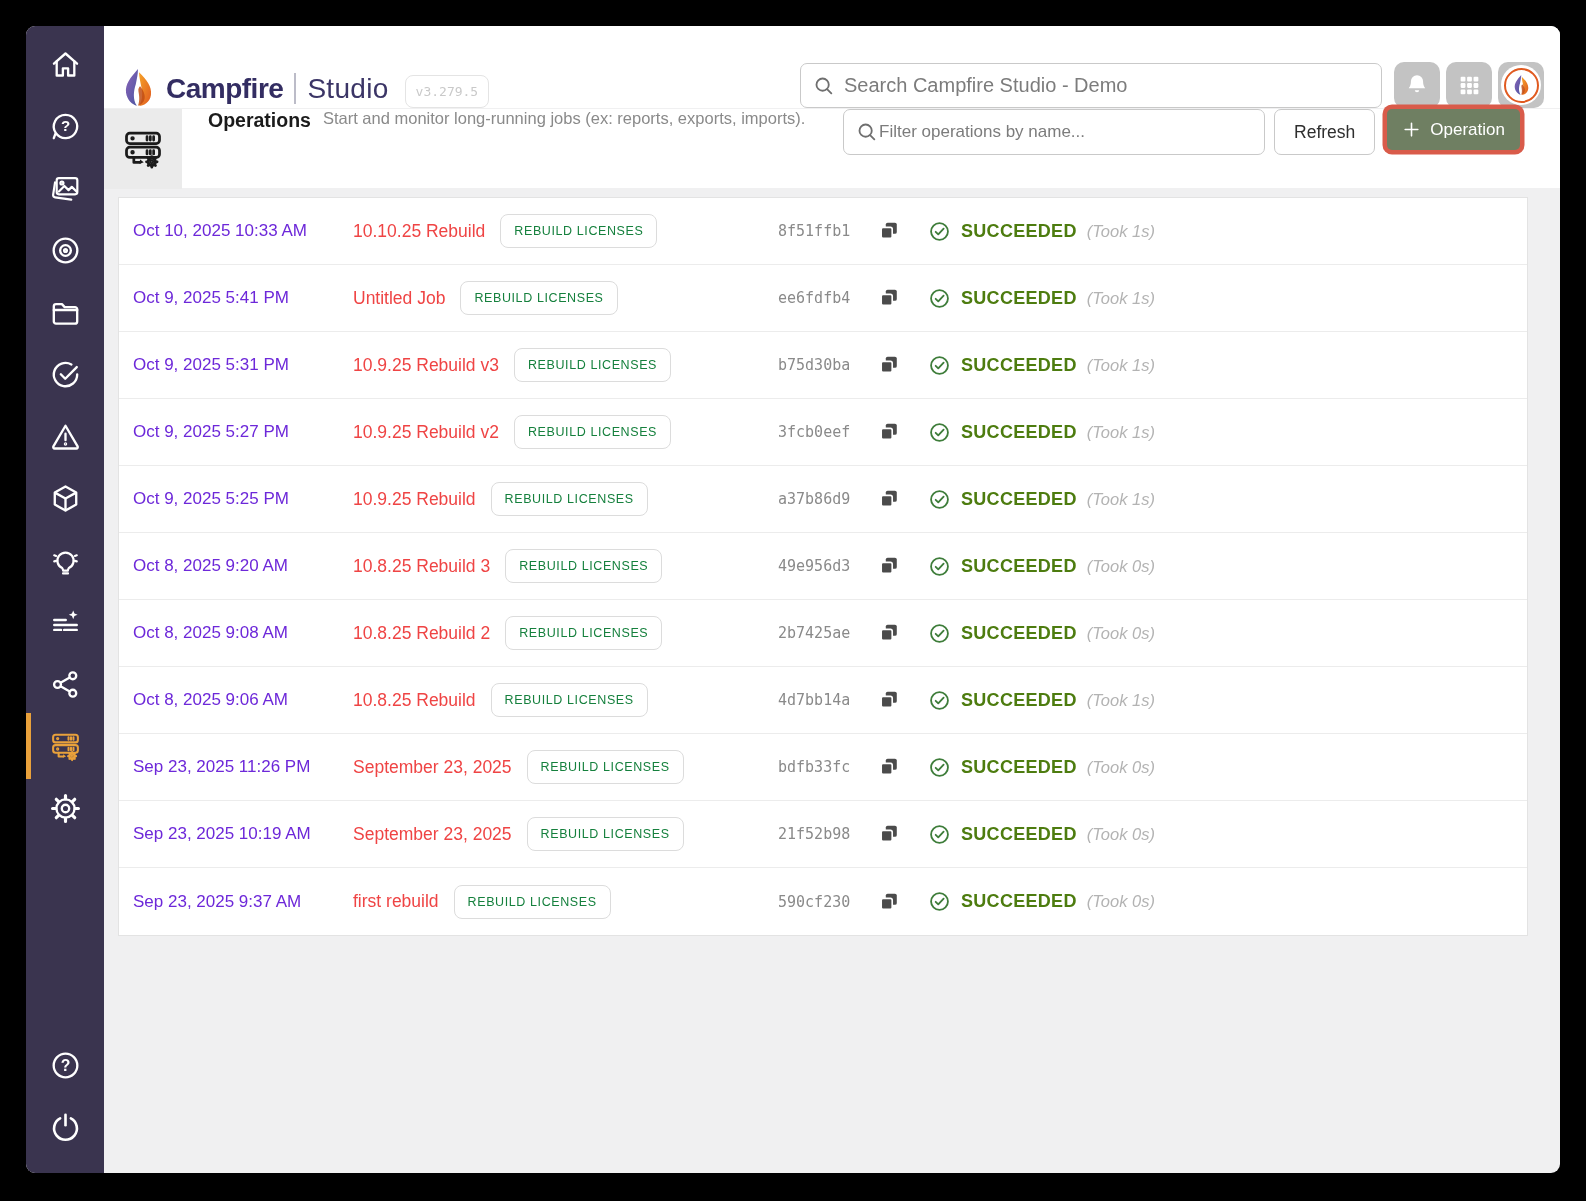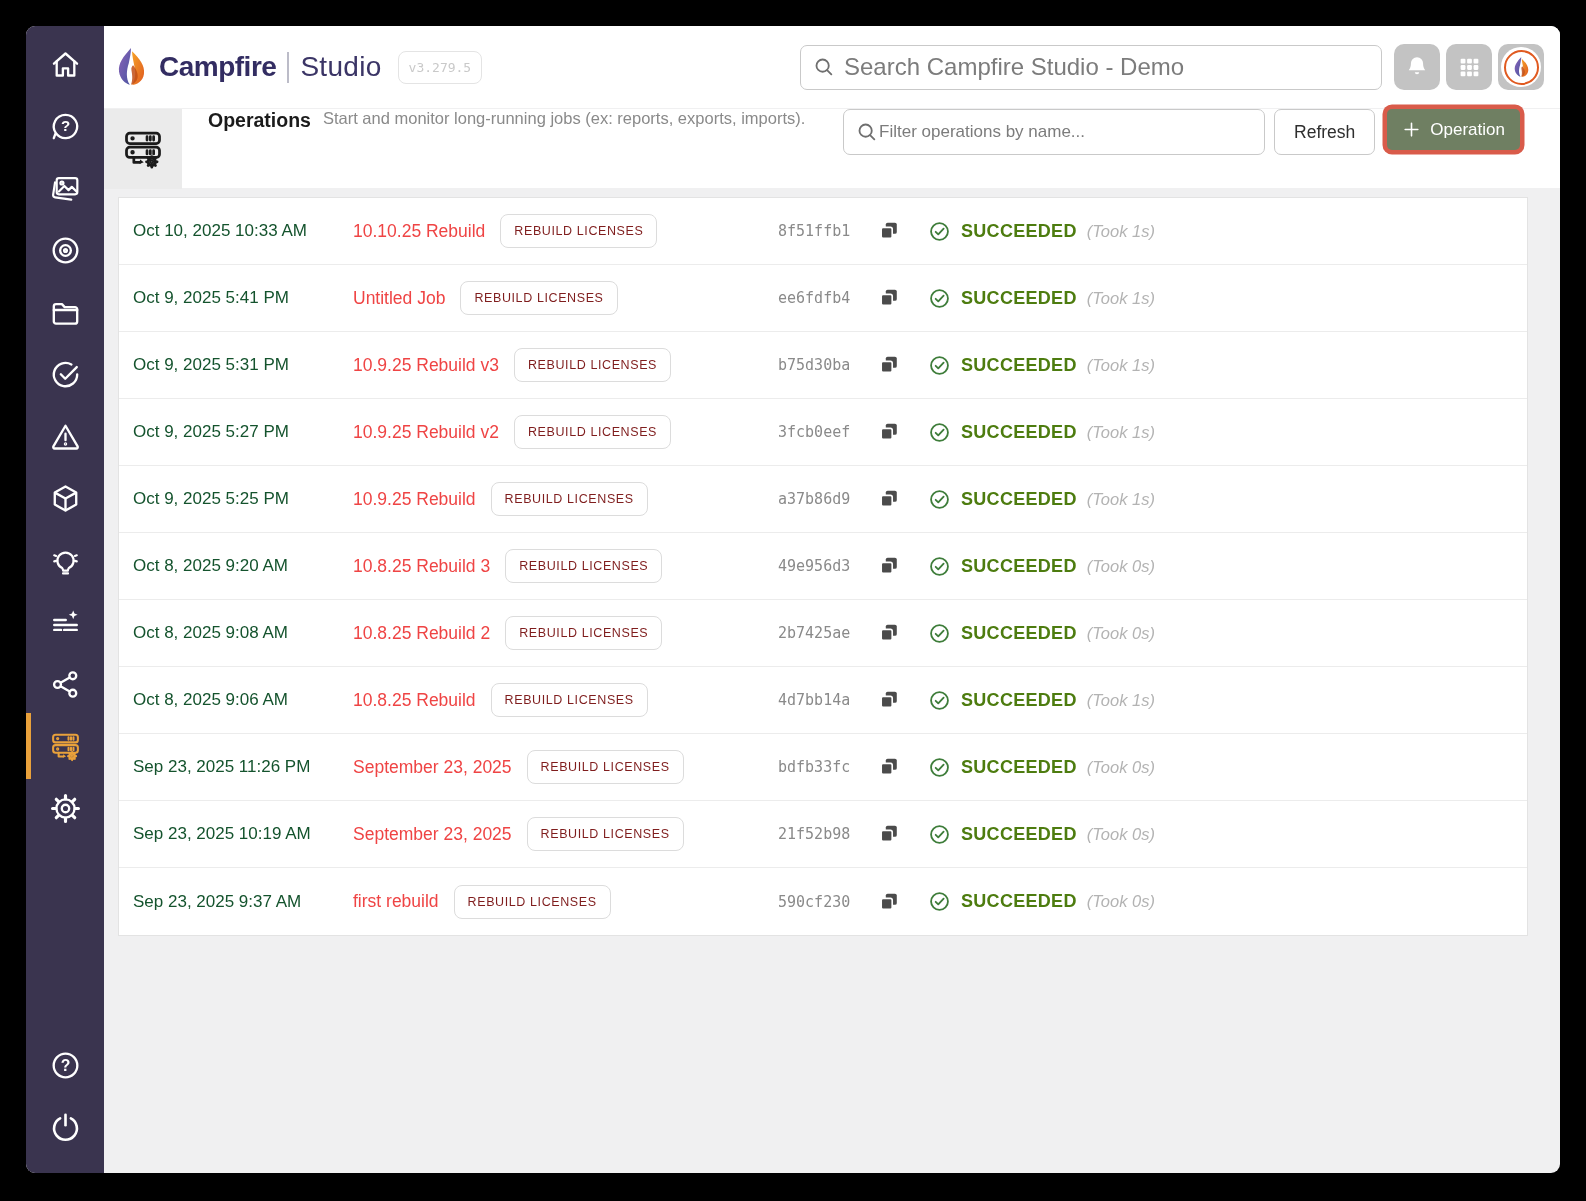--- a/index.html
+++ b/index.html
@@ -16,31 +16,31 @@
   .nav-footer { margin-top:auto; }
   .nav-item { width:78px; height:48px; display:flex; align-items:center; justify-content:center;
               color:#ffffff; position:relative; cursor:pointer; }
   .nav-item svg { width:33px; height:33px; }
   .nav-item.active { color:#e9a13b; }
   .nav-item.active::before { content:""; position:absolute; left:0; top:-9px; width:5px; height:66px; background:#e9a13b; }
 
   
   .main { flex:1; display:flex; flex-direction:column; min-width:0; }
 
-  .app-header { height:82px; background:#fff; display:flex; align-items:center; padding:0 16px 0 11px; flex-shrink:0; }
+  .app-header { height:82px; background:#fff; display:flex; align-items:flex-end; padding:0 16px 0 18px; flex-shrink:0; }
   .brand { display:flex; align-items:center; gap:11px; }
   .brand-name { font-size:28px; font-weight:bold; color:#332d62; letter-spacing:-0.5px; }
   .brand-sep { width:2px; height:31px; background:#bcbcc8; }
   .brand-product { font-size:28px; font-weight:300; color:#3b3566; letter-spacing:0.3px; }
   .version-badge { margin-left:16px; border:1px solid #e4e4e4; border-radius:8px; color:#c9c9c9;
                    font-family:"DejaVu Sans Mono", monospace; font-size:13px; padding:8px 10px; }
   .global-search { margin-left:auto; width:582px; height:45px; border:1px solid #c9c9c9; border-radius:7px;
                    display:flex; align-items:center; padding:0 12px; gap:9px; background:#fff; }
   .global-search svg { flex-shrink:0; }
-  .global-search input { border:none; outline:none; font-size:24px; flex:1; color:#333; background:transparent;
+  .global-search input { border:none; outline:none; font-size:20px; flex:1; color:#333; background:transparent;
                          font-family:"Liberation Sans", sans-serif; }
   .global-search input::placeholder, .filter-box input::placeholder { color:#7c7c7c; opacity:1; }
   .header-actions { display:flex; gap:6px; margin-left:12px; align-items:center; }
   .icon-tile { width:46px; height:46px; background:#c3c3c3; border:none; border-radius:10px;
                display:flex; align-items:center; justify-content:center; cursor:pointer; }
   .avatar-inner { width:40px; height:40px; background:#fff; border-radius:50%; display:flex; align-items:center; justify-content:center; }
   .avatar-ring { width:35px; height:35px; border-radius:50%; border:2.5px solid #e05a20; display:flex; align-items:center; justify-content:center; }
 
   
   .ops-toolbar { height:80px; background:#fff; display:flex; align-items:flex-start; border-top:1px solid #f0f0f1; flex-shrink:0; }
@@ -56,24 +56,24 @@
   .refresh-btn { height:46px; padding:0 19px; border:1px solid #c9c9c9; border-radius:7px; background:#fff;
                  font-size:17.5px; color:#2e2e2e; margin-left:9px; cursor:pointer; font-family:inherit; flex-shrink:0; }
   .new-op-btn { height:41px; padding:0 15px; background:#6f7f62; color:#fff; font-size:17px; border:none;
                 border-radius:5px; display:flex; align-items:center; gap:9px; margin:0 40px 0 12px;
                 box-shadow:0 0 0 4.5px #d95b4a; cursor:pointer; font-family:inherit; flex-shrink:0; }
 
   
   .table-card { margin:9px 32px 0 14px; background:#fff; border:1px solid #e3e3e3; }
   .op-row { display:flex; align-items:center; height:67px; border-bottom:1px solid #ececec; padding:0 0 0 14px; }
   .op-row:last-child { border-bottom:none;justify-content:flex-end; }
-  .op-ts { width:220px; color:#14532d; font-size:17px; flex-shrink:0; }
+  .op-ts { width:220px; color:#6d28d9; font-size:17px; flex-shrink:0; }
   .op-name-group { width:425px; display:flex; align-items:center; gap:15px; flex-shrink:0; }
   .op-name { font-size:17.5px; font-weight:400; color:#ef4444; white-space:nowrap; }
-  .op-tag { border:1px solid #dcdcdc; border-radius:8px; padding:9px 13px; font-size:12.5px; color:#7f1d1d;
+  .op-tag { border:1px solid #dcdcdc; border-radius:8px; padding:9px 13px; font-size:12.5px; color:#15803d;
             letter-spacing:0.6px; white-space:nowrap; }
   .op-hash { width:100px; font-family:"DejaVu Sans Mono", monospace; font-size:15px; color:#8a8a8a; flex-shrink:0; }
   .op-copy { width:50px; background:none; border:none; cursor:pointer; display:flex; align-items:center; flex-shrink:0; }
   .op-status { flex:1; display:flex; align-items:center; gap:10px; }
   .op-status .check-wrap { display:flex; }
   .status-label { font-size:18px; font-weight:bold; color:#4d7c0f; letter-spacing:0.3px; }
   .status-duration { font-size:16.5px; font-style:italic; color:#b3b3b3; }
 </style>
 </head>
 <body>

